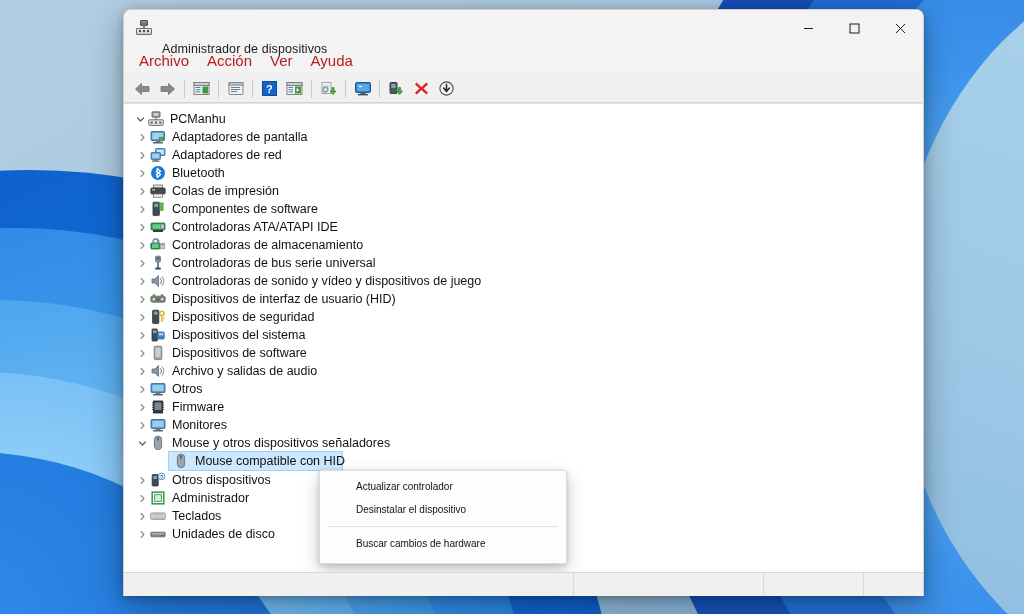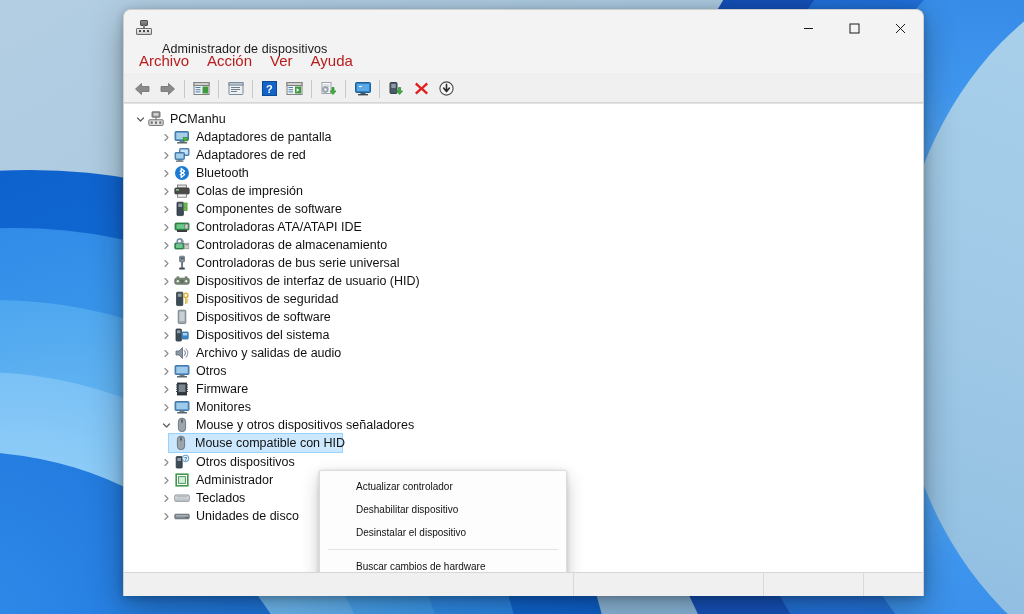--- a/index.html
+++ b/index.html
@@ -178,21 +178,21 @@
     color: #6a6a6a;
   }
   .chev svg { display:block; }
   .node-icon {
     width: 16px; height: 16px; flex: none;
     margin-right: 6px;
     position: relative;
   }
   .node-label { white-space: nowrap; }
   .lvl0 { padding-left: 8px; }
-  .lvl1 { padding-left: 34px; }
+  .lvl1 { padding-left: 10px; }
   .lvl2 { padding-left: 44px; }
   .node.selected {
     background: #cce8ff;
     border: 1px solid #99d1ff;
     box-sizing: border-box;
     height: 20px;
     margin-top: -1px;
   }
 
   
@@ -555,20 +555,35 @@
             <rect x="5.6" y="1.2" width="4.8" height="5.6" rx="0.6" fill="#8b98a4" stroke="#5c6a76" stroke-width="0.8"></rect>
             <rect x="6.8" y="2.4" width="1.1" height="2" fill="#3c4752"></rect>
             <rect x="8.5" y="2.4" width="1.1" height="2" fill="#3c4752"></rect>
             <rect x="7.2" y="6.8" width="1.7" height="6" fill="#5c6a76"></rect>
             <rect x="5.2" y="12.4" width="5.6" height="2.2" rx="0.6" fill="#3c4752"></rect>
           </svg>
         </div>
         <div class="node-label">Controladoras de bus serie universal</div>
       </div>
 
+      <div class="node lvl1">
+        <div class="chev">
+          <svg width="9" height="9" viewBox="0 0 9 9">
+              <path d="M3 1.5 L6 4.5 L3 7.5" fill="none" stroke="#8a8a8a" stroke-width="1.1" stroke-linecap="round" stroke-linejoin="round"></path>
+            </svg>
+        </div>
+        <div class="node-icon">
+          <svg width="16" height="16" viewBox="0 0 16 16">
+            <path d="M2 6 L5 6 L8.5 2.5 L8.5 13.5 L5 10 L2 10 Z" fill="#8b98a4" stroke="#5c6a76" stroke-width="0.8" stroke-linejoin="round"></path>
+            <path d="M10.3 5.6 A3.4 3.4 0 0 1 10.3 10.4" fill="none" stroke="#8b98a4" stroke-width="1.2" stroke-linecap="round"></path>
+            <path d="M12 3.8 A5.8 5.8 0 0 1 12 12.2" fill="none" stroke="#9aa6b1" stroke-width="1.1" stroke-linecap="round"></path>
+          </svg>
+        </div>
+        <div class="node-label">Controladoras de sonido y vídeo y dispositivos de juego</div>
+      </div>
 
       <div class="node lvl1">
         <div class="chev">
           <svg width="9" height="9" viewBox="0 0 9 9">
               <path d="M3 1.5 L6 4.5 L3 7.5" fill="none" stroke="#8a8a8a" stroke-width="1.1" stroke-linecap="round" stroke-linejoin="round"></path>
             </svg>
         </div>
         <div class="node-icon">
           <svg width="16" height="16" viewBox="0 0 16 16">
             <rect x="0.8" y="5.2" width="14.4" height="6" rx="1.6" fill="#7b8a78" stroke="#5a6658" stroke-width="0.8"></rect>
@@ -602,42 +617,42 @@
       </div>
 
       <div class="node lvl1">
         <div class="chev">
           <svg width="9" height="9" viewBox="0 0 9 9">
               <path d="M3 1.5 L6 4.5 L3 7.5" fill="none" stroke="#8a8a8a" stroke-width="1.1" stroke-linecap="round" stroke-linejoin="round"></path>
             </svg>
         </div>
         <div class="node-icon">
           <svg width="16" height="16" viewBox="0 0 16 16">
-            <rect x="4.2" y="1.2" width="7.6" height="13.4" rx="1" fill="#9aa5ad" stroke="#6b757c" stroke-width="0.8"></rect>
-            <rect x="5.4" y="2.6" width="5.2" height="9.6" fill="#c8d0d6"></rect>
-          </svg>
-        </div>
-        <div class="node-label">Dispositivos de software</div>
-      </div>
-
-      <div class="node lvl1">
-        <div class="chev">
-          <svg width="9" height="9" viewBox="0 0 9 9">
-              <path d="M3 1.5 L6 4.5 L3 7.5" fill="none" stroke="#8a8a8a" stroke-width="1.1" stroke-linecap="round" stroke-linejoin="round"></path>
-            </svg>
-        </div>
-        <div class="node-icon">
-          <svg width="16" height="16" viewBox="0 0 16 16">
             <rect x="2" y="2" width="5.4" height="12" rx="0.8" fill="#3d4b56" stroke="#2a343c" stroke-width="0.8"></rect>
             <rect x="3" y="3.2" width="3.4" height="3" fill="#8f9ba5"></rect>
             <rect x="7.8" y="5" width="6.4" height="7" rx="0.8" fill="#3f87c9" stroke="#2f6a9c" stroke-width="0.8"></rect>
             <rect x="8.8" y="6" width="4.4" height="2.4" fill="#a9d4ef"></rect>
           </svg>
         </div>
         <div class="node-label">Dispositivos del sistema</div>
+      </div>
+
+      <div class="node lvl1">
+        <div class="chev">
+          <svg width="9" height="9" viewBox="0 0 9 9">
+              <path d="M3 1.5 L6 4.5 L3 7.5" fill="none" stroke="#8a8a8a" stroke-width="1.1" stroke-linecap="round" stroke-linejoin="round"></path>
+            </svg>
+        </div>
+        <div class="node-icon">
+          <svg width="16" height="16" viewBox="0 0 16 16">
+            <rect x="4.2" y="1.2" width="7.6" height="13.4" rx="1" fill="#9aa5ad" stroke="#6b757c" stroke-width="0.8"></rect>
+            <rect x="5.4" y="2.6" width="5.2" height="9.6" fill="#c8d0d6"></rect>
+          </svg>
+        </div>
+        <div class="node-label">Dispositivos de software</div>
       </div>
 
       <div class="node lvl1">
         <div class="chev">
           <svg width="9" height="9" viewBox="0 0 9 9">
               <path d="M3 1.5 L6 4.5 L3 7.5" fill="none" stroke="#8a8a8a" stroke-width="1.1" stroke-linecap="round" stroke-linejoin="round"></path>
             </svg>
         </div>
         <div class="node-icon">
           <svg width="16" height="16" viewBox="0 0 16 16">
@@ -795,21 +810,20 @@
             <rect x="11.4" y="9" width="2.6" height="1" fill="#59636a"></rect>
           </svg>
         </div>
         <div class="node-label">Unidades de disco</div>
       </div>
 
     </div>
 
     <div id="ctxmenu" style="left:195px; top:366px;">
       <div class="ctx-item">Actualizar controlador</div>
-      <div class="ctx-item">Deshabilitar dispositivo</div>
       <div class="ctx-item">Desinstalar el dispositivo</div>
       <div class="ctx-sep"></div>
       <div class="ctx-item">Buscar cambios de hardware</div>
 
     </div>
   </div>
 
   <div id="statusbar">
     <div class="sb-seg sb-1"></div>
     <div class="sb-seg sb-2"></div>

